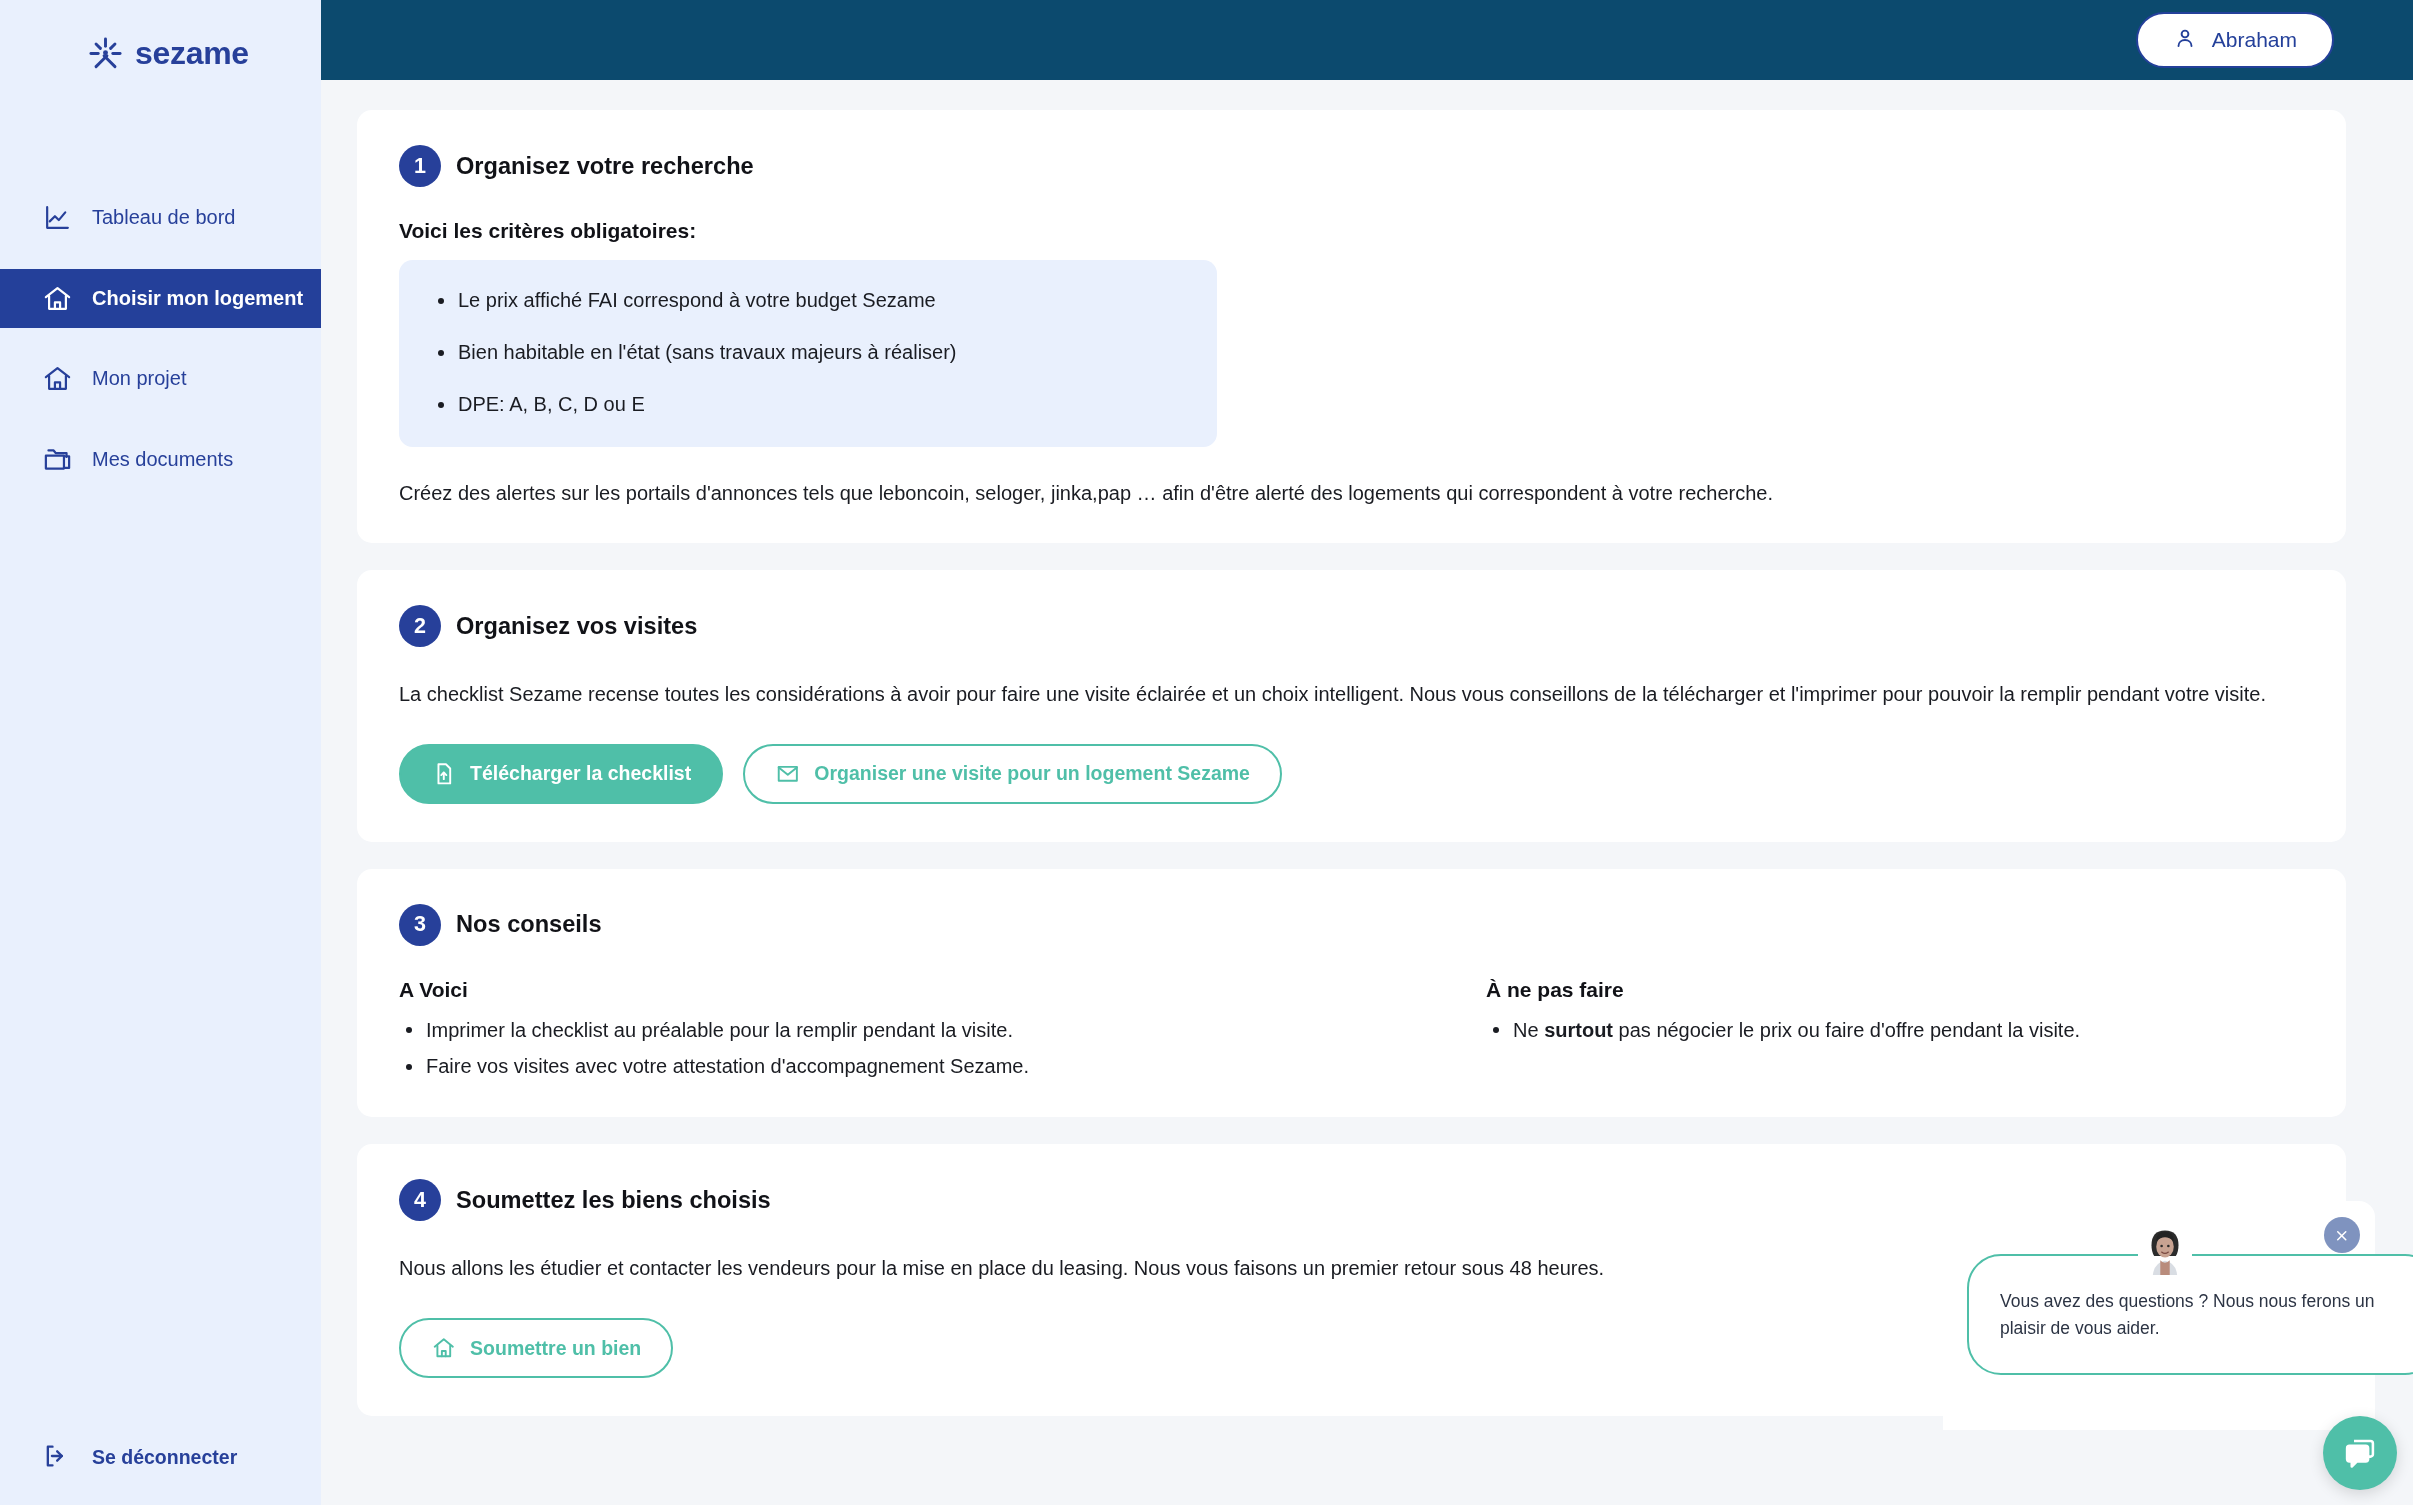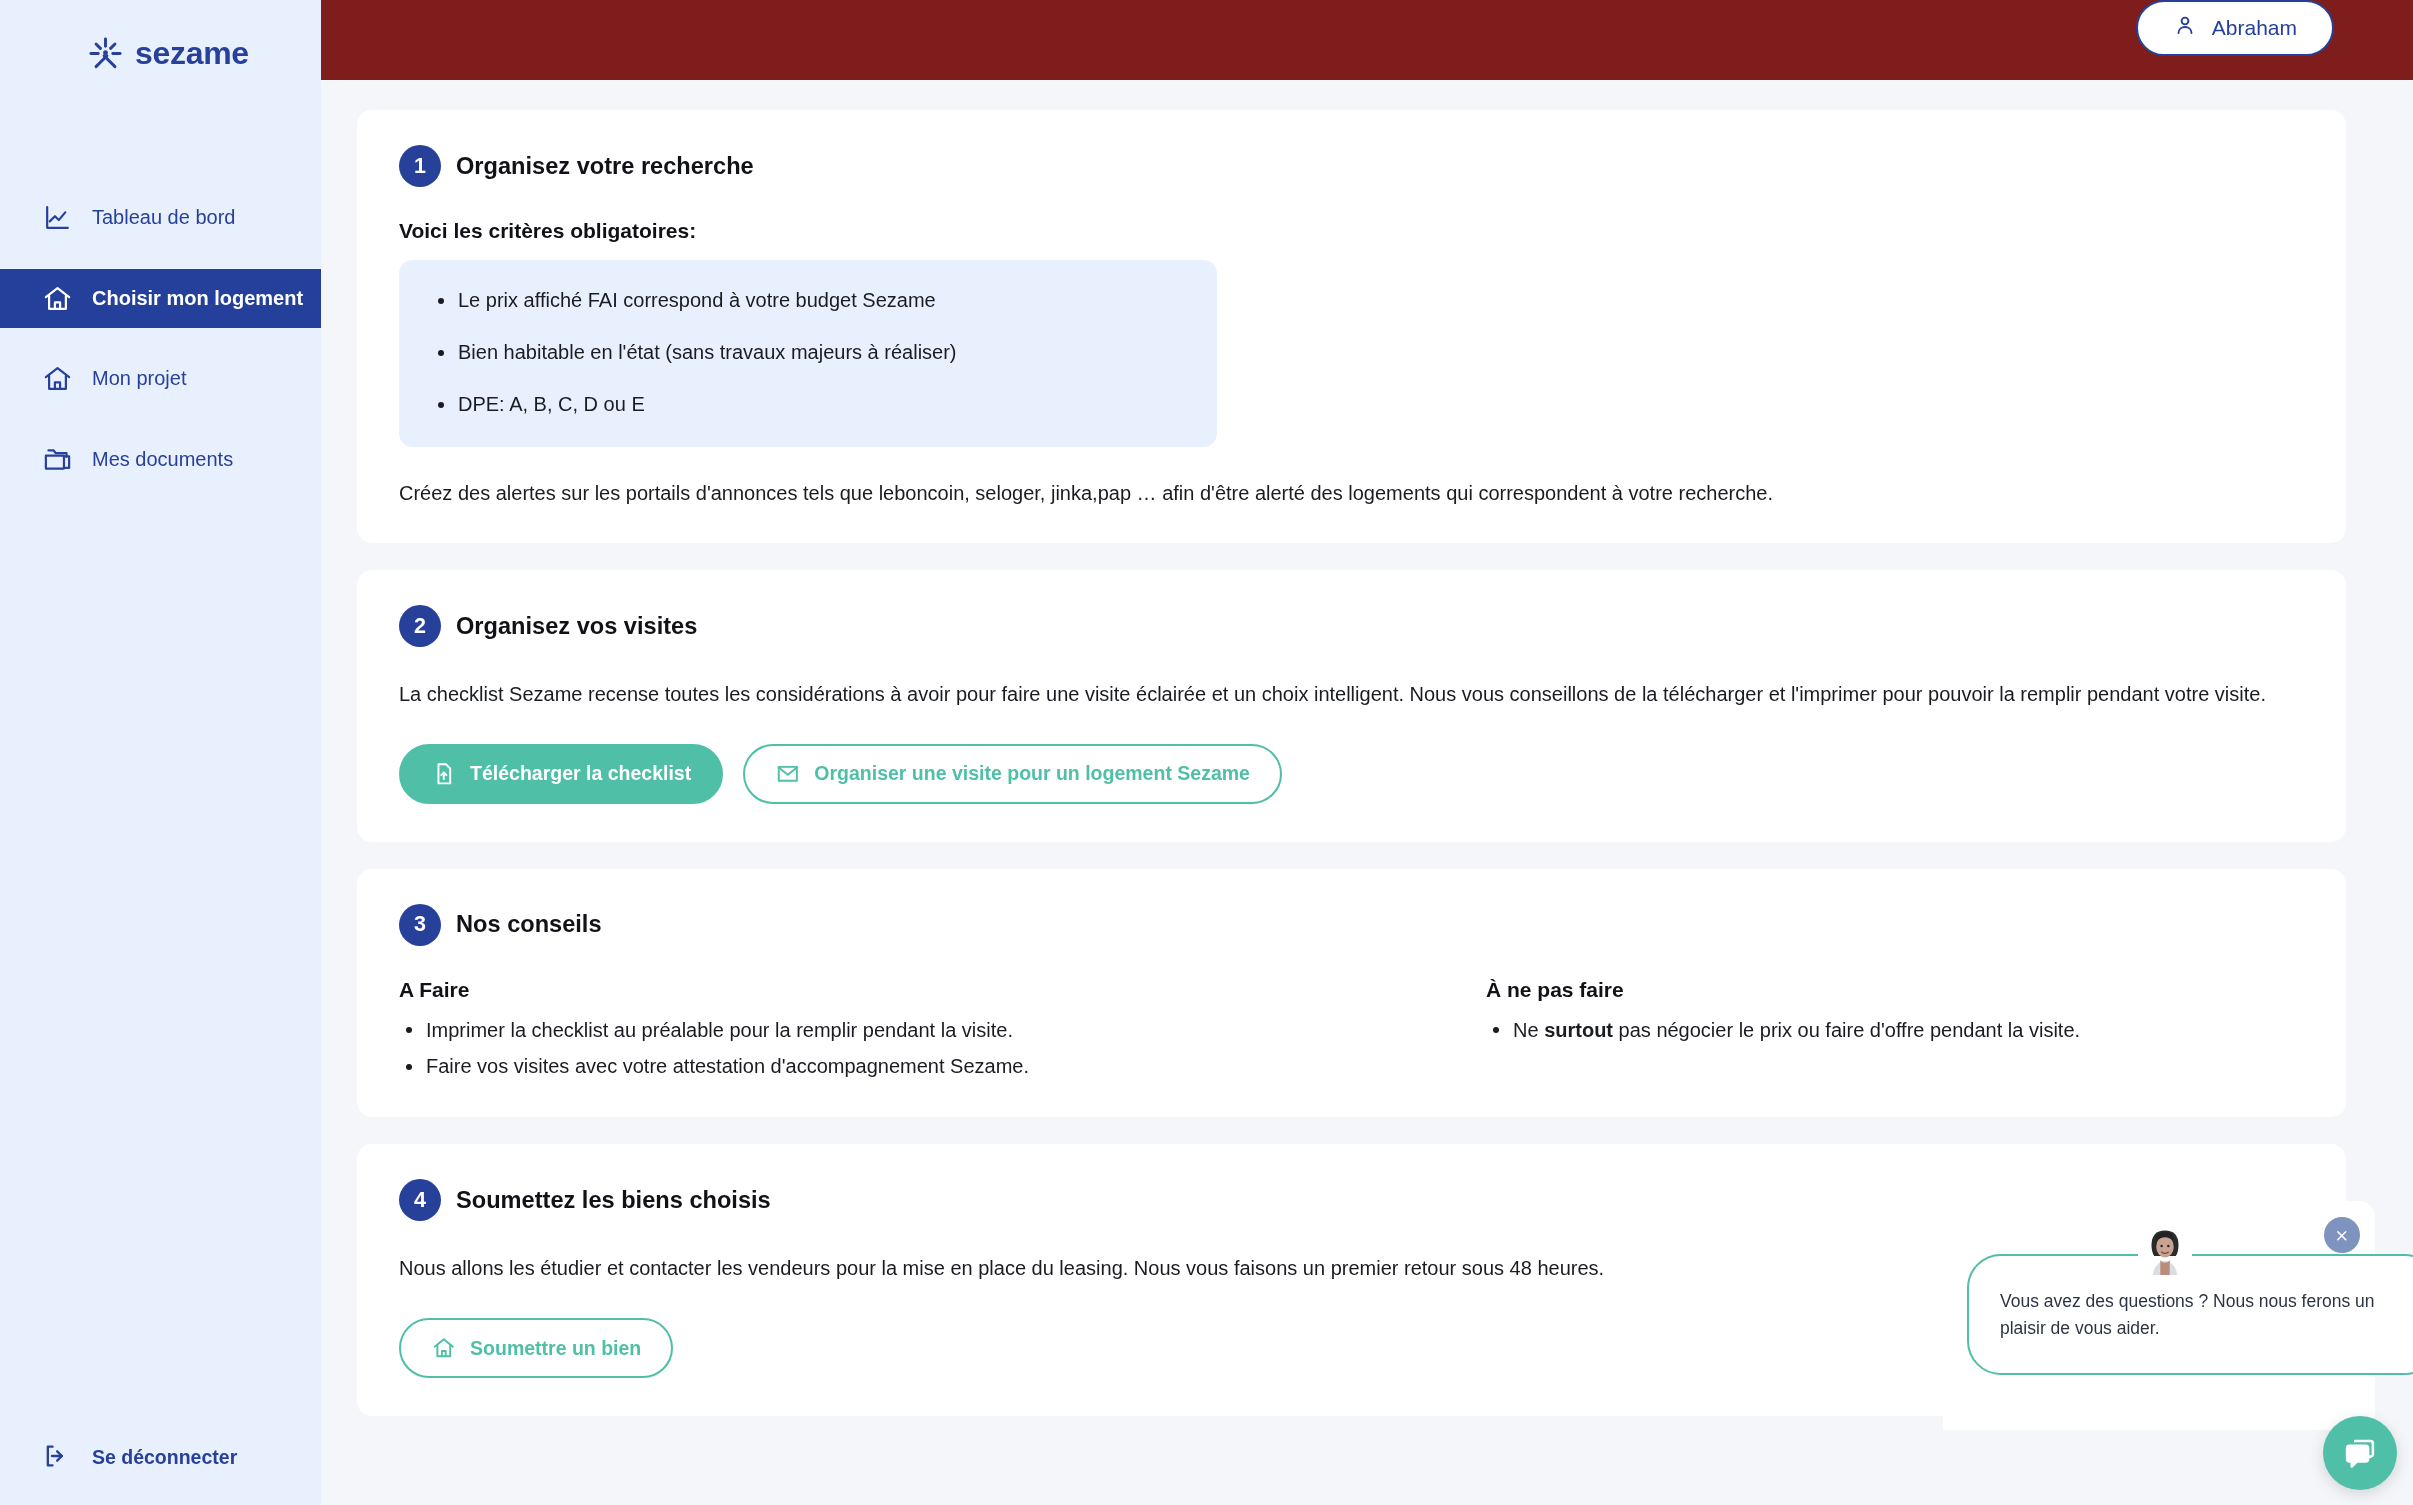--- a/index.html
+++ b/index.html
@@ -70,23 +70,23 @@
   .main {
     flex: 1;
     display: flex;
     flex-direction: column;
     min-width: 0;
     background: #F4F6F9;
   }
   .topbar {
     height: 80px;
     flex: 0 0 80px;
-    background: #7f1d1d;
-    display: flex;
-    align-items: flex-start;
+    background: #0c4a6e;
+    display: flex;
+    align-items: center;
     justify-content: flex-end;
     padding-right: 79px;
   }
   .user-pill {
     display: flex;
     align-items: center;
     gap: 15px;
     border: 2.7px solid #24409A;
     border-radius: 47px;
     background: #FFFFFF;
@@ -449,21 +449,21 @@
           </div>
         </section>
 
         <section class="card">
           <div class="card-head">
             <span class="badge">3</span>
             <span class="card-title">Nos conseils</span>
           </div>
           <div class="advice-cols">
             <div>
-              <div class="advice-label">A Faire</div>
+              <div class="advice-label">A Voici</div>
               <ul class="plain">
                 <li>Imprimer la checklist au préalable pour la remplir pendant la visite.</li>
                 <li>Faire vos visites avec votre attestation d'accompagnement Sezame.</li>
               </ul>
             </div>
             <div>
               <div class="advice-label">À ne pas faire</div>
               <ul class="plain">
                 <li><span>Ne </span><b>surtout</b><span> pas négocier le prix ou faire d'offre pendant la visite.</span></li>
               </ul>

